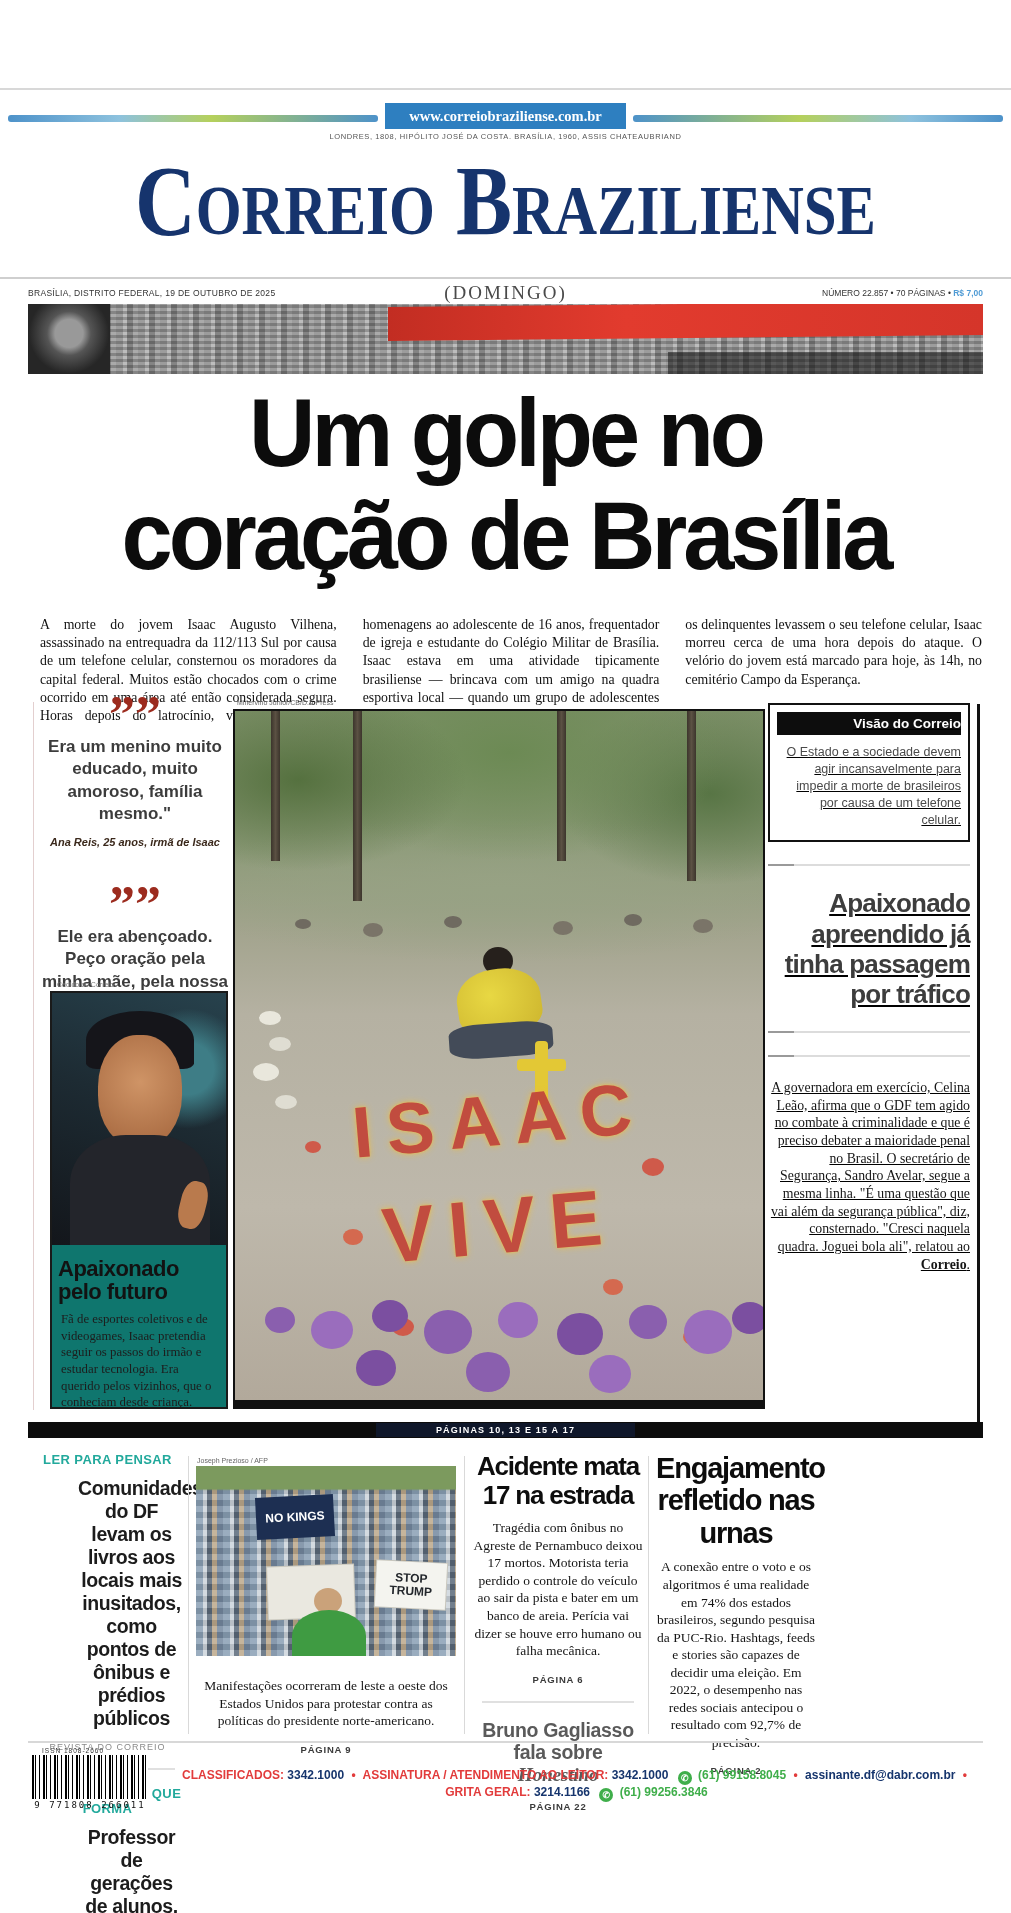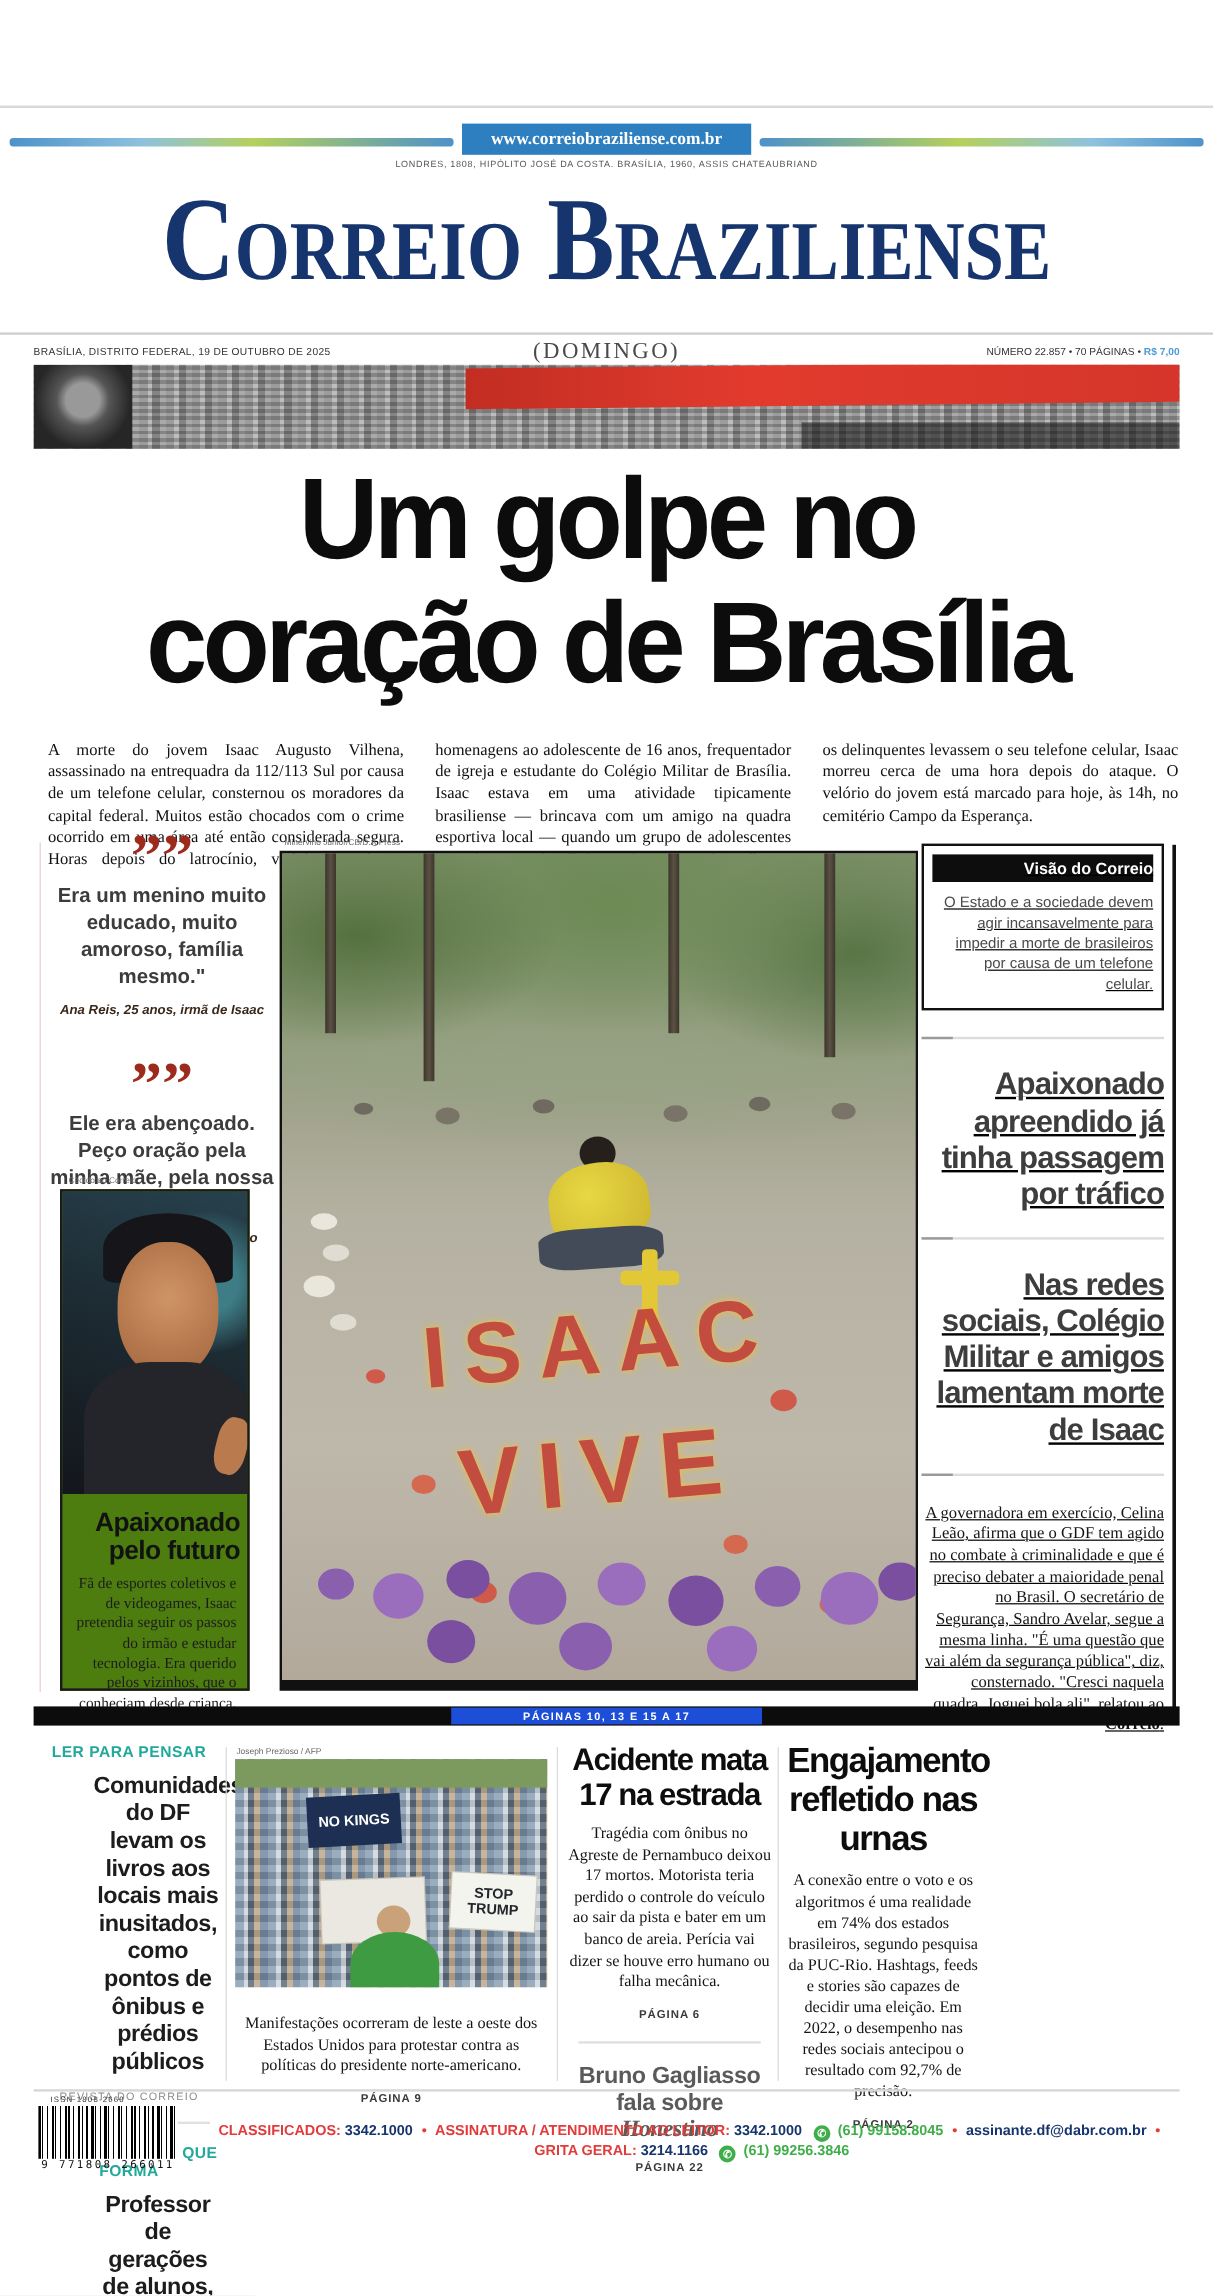--- a/index.html
+++ b/index.html
@@ -47,21 +47,21 @@
 
   
   .left-rail { top:700px; left:40px; width:190px; text-align:center; }
   .q-icon { font-family:"Liberation Serif", serif; font-weight:bold; color:#9c2b1e; font-size:52px; line-height:30px; height:34px; }
   .q-text { font-weight:bold; font-size:17px; color:#3c3c3c; line-height:1.32; margin-top:2px; }
   .q-author { font-size:11px; font-weight:bold; font-style:italic; color:#3a281b; margin-top:10px; }
   .q-gap { height:42px; }
 
   
   .profile-credit { top:981px; left:57px; font-size:7px; color:#777; }
-  .profile-box { top:991px; left:50px; width:158px; height:418px; border:2px solid #1a1a1a; background:#4d7c0f; text-align:right; }
+  .profile-box { top:991px; left:50px; width:178px; height:418px; border:2px solid #1a1a1a; background:#0f766e; text-align:left; }
   .profile-photo { width:100%; height:252px; position:relative; overflow:hidden; background:
     radial-gradient(circle at 78% 30%, #3e7d86 0 26px, transparent 60px),
     linear-gradient(200deg, #27424d 0%, #1d2b33 45%, #13161b 100%); }
   .pp-hair { position:absolute; left:34px; top:18px; width:108px; height:58px; background:#15151a; border-radius:50% 50% 10% 10%; }
   .pp-face { position:absolute; left:46px; top:42px; width:84px; height:112px; background:radial-gradient(circle at 50% 42%, #cf9466, #a96b42 85%); border-radius:46%; }
   .pp-body { position:absolute; left:18px; top:142px; width:140px; height:120px; background:#23252b; border-radius:40% 40% 0 0; }
   .pp-thumb { position:absolute; left:128px; top:188px; width:26px; height:48px; background:#b97a4d; border-radius:40%; transform:rotate(14deg); }
   .profile-title { font-weight:bold; font-size:22px; color:#121212; line-height:1.05; margin:12px 6px 8px; letter-spacing:-.5px; }
   .profile-body { font-family:"Liberation Serif", serif; font-size:12.8px; color:#1d1d1d; line-height:1.3; padding:0 9px 12px; }
 
@@ -100,21 +100,21 @@
   .visao-title { background:#0d0d0d; color:#fff; font-weight:bold; font-size:13.5px; padding:4px 0; }
   .visao-body { font-size:12.5px; color:#4a4a4a; line-height:1.35; margin-top:9px; }
   .rr-div { height:2px; background:#dcdcdc; margin:22px 0; position:relative; }
   .rr-div::before { content:""; position:absolute; left:0; top:0; width:26px; height:2px; background:#9a9a9a; }
   .rr-h { font-weight:bold; font-size:26px; line-height:1.16; color:#3d3d3d; letter-spacing:-.8px; }
   .rr-h.dark { color:#0f0f0f; font-size:27px; }
   .rr-body { font-family:"Liberation Serif", serif; font-size:13.8px; line-height:1.28; color:#151515; margin-top:12px; }
 
   
   .pages-bar { top:1422px; left:28px; width:955px; height:16px; background:#0c0c0c; display:flex; align-items:center; justify-content:center; }
-  .pages-seg { background:#1d4ed8; color:#fff; font-weight:bold; font-size:9px; letter-spacing:1.2px; padding:2px 60px; }
+  .pages-seg { background:#0f172a; color:#fff; font-weight:bold; font-size:9px; letter-spacing:1.2px; padding:2px 60px; }
 
   
   .bcol { top:1452px; text-align:center; }
   .vdiv { top:1456px; width:1px; height:278px; background:#d9d9d9; }
   .kicker { color:#22a99c; font-weight:bold; font-size:13px; letter-spacing:.4px; }
   .btitle { font-weight:bold; font-size:19.5px; line-height:1.18; color:#1c1c1c; letter-spacing:-.4px; margin-top:10px;margin-left:48px; }
   .btag { font-size:9px; color:#8a8a8a; letter-spacing:1px; margin-top:12px; }
   .bdiv { height:2px; background:#e0e0e0; margin:16px 10px; }
   .gray-h { font-weight:bold; font-size:19.5px; color:#5a5a5a; line-height:1.15; letter-spacing:-.3px; }
   .serif-body { font-family:"Liberation Serif", serif; font-size:13.5px; line-height:1.3; color:#151515; margin-top:9px; }
@@ -224,21 +224,20 @@
   </div>
 
   <div class="abs right-rail">
     <div class="visao-box">
       <div class="visao-title">Visão do Correio</div>
       <div class="visao-body">O Estado e a sociedade devem agir incansavelmente para impedir a morte de brasileiros por causa de um telefone celular.</div>
     </div>
     <div class="rr-div"></div>
     <div class="rr-h">Apaixonado apreendido já tinha passagem por tráfico</div>
     <div class="rr-div"></div>
-    <div class="rr-h">Nas redes sociais, Colégio Militar e amigos lamentam morte de Isaac</div>
     <div class="rr-div"></div>
     <div class="rr-body"><span>A governadora em exercício, Celina Leão, afirma que o GDF tem agido no combate à criminalidade e que é preciso debater a maioridade penal no Brasil. O secretário de Segurança, Sandro Avelar, segue a mesma linha. "É uma questão que vai além da segurança pública", diz, consternado. "Cresci naquela quadra. Joguei bola ali", relatou ao </span><b>Correio</b><span>.</span></div>
   </div>
 
   <div class="abs pages-bar">
     <span class="pages-seg">PÁGINAS 10, 13 E 15 A 17</span>
   </div>
 
   <div class="abs bcol" style="left:30px; width:155px;">
     <div class="kicker">LER PARA PENSAR</div>

